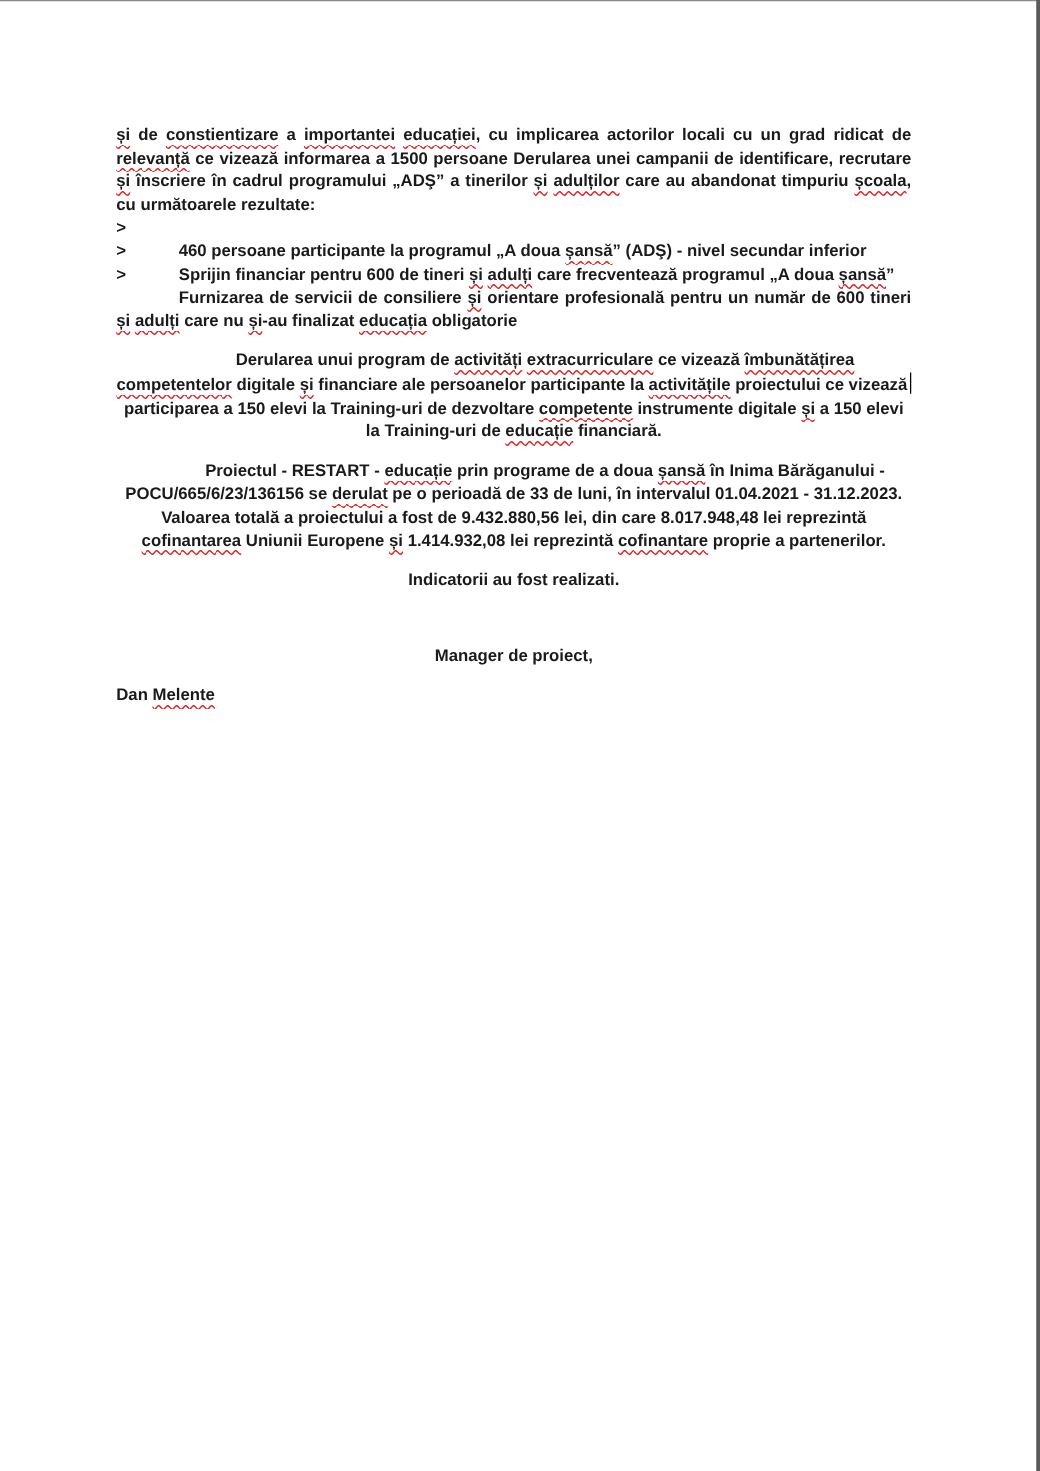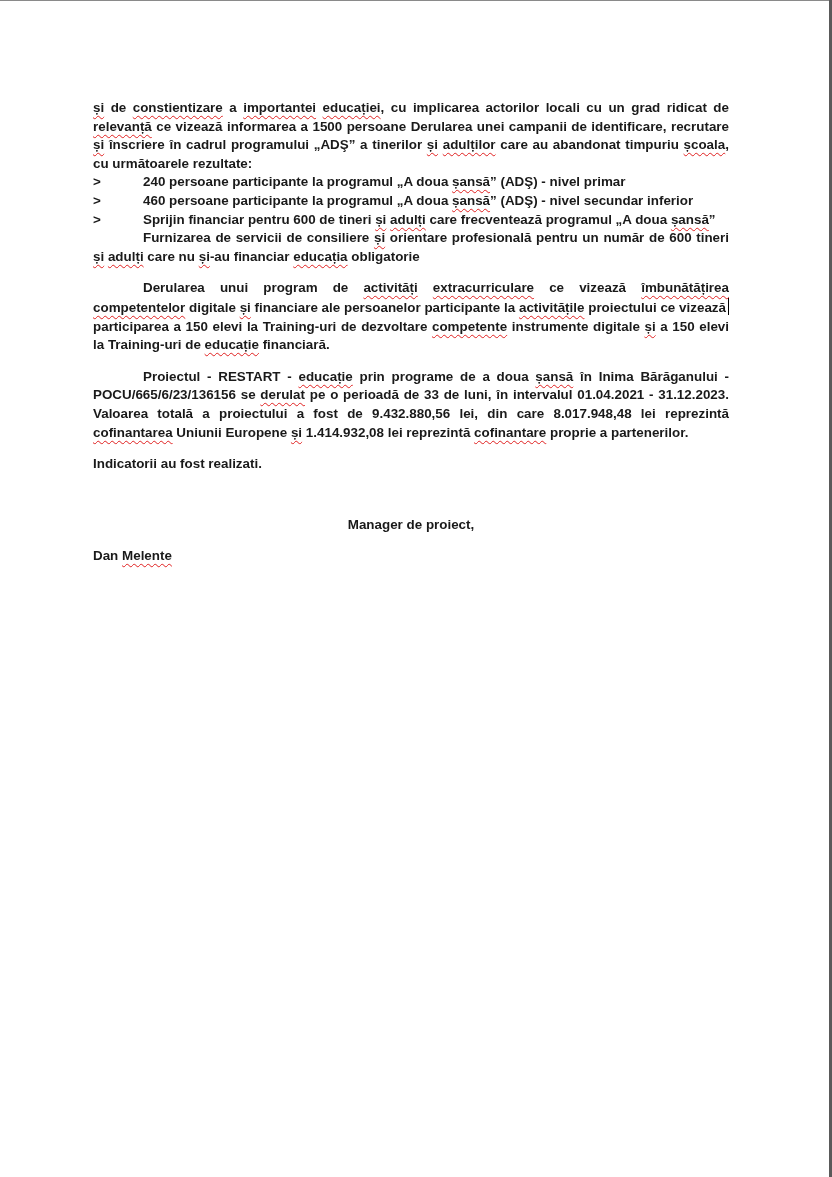--- a/index.html
+++ b/index.html
@@ -9,52 +9,51 @@
     }
     .top-border { position: absolute; left: 0; top: 0; width: 832px; height: 1px; background: #8a8a8a; }
     .right-border { position: absolute; right: 0; top: 0; width: 3px; height: 1177px; background: #5a5a5a; }
     .page {
       position: absolute; left: 93px; top: 99px; width: 636px;
       font-size: 13.4px; line-height: 18.6px; font-weight: bold;
     }
     p { margin: 0; }
     .just { text-align: justify; }
     .indent { text-indent: 50px; }
-    .gap { margin-top: 13px; }
+    .gap { margin-top: 13px; text-align: center; }
     .bullet { display: flex; }
     .bullet .mark { width: 50px; flex: none; }
     .sq { text-decoration: underline wavy #e02020; text-decoration-thickness: 1px; text-underline-offset: 3px; text-decoration-skip-ink: none; }
     .cursor { display: inline-block; width: 1px; height: 17px; background: #000; vertical-align: -3px; margin-left: 2px; }
     .sign1 { margin-top: 42px; text-align: center; }
     .sign2 { margin-top: 13px; }
   </style>
 </head>
 <body>
 
 <div class="top-border"></div>
 <div class="right-border"></div>
 
 <div class="page">
 
   <p class="just"><span class="sq">și</span><span> de </span><span class="sq">constientizare</span><span> a </span><span class="sq">importantei</span><span> </span><span class="sq">educației</span><span>, cu implicarea actorilor locali cu un grad ridicat de </span><span class="sq">relevanță</span><span> ce vizează informarea a 1500 persoane Derularea unei campanii de identificare, recrutare </span><span class="sq">și</span><span> înscriere în cadrul programului „ADŞ” a tinerilor </span><span class="sq">și</span><span> </span><span class="sq">adulților</span><span> care au abandonat timpuriu </span><span class="sq">școala</span><span>, cu următoarele rezultate:</span></p>
 
   <div class="bullet">
     <span class="mark">&gt;</span>
-    <span><span>240 persoane participante la programul „A doua </span><span class="sq">șansă</span><span>” (ADŞ) - nivel primar</span></span>
   </div>
   <div class="bullet">
     <span class="mark">&gt;</span>
     <span><span>460 persoane participante la programul „A doua </span><span class="sq">șansă</span><span>” (ADŞ) - nivel secundar inferior</span></span>
   </div>
   <div class="bullet">
     <span class="mark">&gt;</span>
     <span><span>Sprijin financiar pentru 600 de tineri </span><span class="sq">și</span><span> </span><span class="sq">adulți</span><span> care frecventează programul „A doua </span><span class="sq">șansă</span><span>”</span></span>
   </div>
 
-  <p class="just indent"><span>Furnizarea de servicii de consiliere </span><span class="sq">și</span><span> orientare profesională pentru un număr de 600 tineri </span><span class="sq">și</span><span> </span><span class="sq">adulți</span><span> care nu </span><span class="sq">și</span><span>-au financiar </span><span class="sq">educația</span><span> obligatorie</span></p>
+  <p class="just indent"><span>Furnizarea de servicii de consiliere </span><span class="sq">și</span><span> orientare profesională pentru un număr de 600 tineri </span><span class="sq">și</span><span> </span><span class="sq">adulți</span><span> care nu </span><span class="sq">și</span><span>-au finalizat </span><span class="sq">educația</span><span> obligatorie</span></p>
 
   <p class="just indent gap"><span>Derularea unui program de </span><span class="sq">activități</span><span> </span><span class="sq">extracurriculare</span><span> ce vizează </span><span class="sq">îmbunătățirea</span><span> </span><span class="sq">competentelor</span><span> digitale </span><span class="sq">și</span><span> financiare ale persoanelor participante la </span><span class="sq">activitățile</span><span> proiectului ce vizează</span><span class="cursor"></span><span> participarea a 150 elevi la Training-uri de dezvoltare </span><span class="sq">competente</span><span> instrumente digitale </span><span class="sq">și</span><span> a 150 elevi la Training-uri de </span><span class="sq">educație</span><span> financiară.</span></p>
 
   <p class="just indent gap"><span>Proiectul - RESTART - </span><span class="sq">educație</span><span> prin programe de a doua </span><span class="sq">șansă</span><span> în Inima Bărăganului - POCU/665/6/23/136156 se </span><span class="sq">derulat</span><span> pe o perioadă de 33 de luni, în intervalul 01.04.2021 - 31.12.2023. Valoarea totală a proiectului a fost de 9.432.880,56 lei, din care 8.017.948,48 lei reprezintă </span><span class="sq">cofinantarea</span><span> Uniunii Europene </span><span class="sq">și</span><span> 1.414.932,08 lei reprezintă </span><span class="sq">cofinantare</span><span> proprie a partenerilor.</span></p>
 
   <p class="gap">Indicatorii au fost realizati.</p>
 
   <p class="sign1">Manager de proiect,</p>
   <p class="sign2"><span>Dan </span><span class="sq">Melente</span></p>
 

